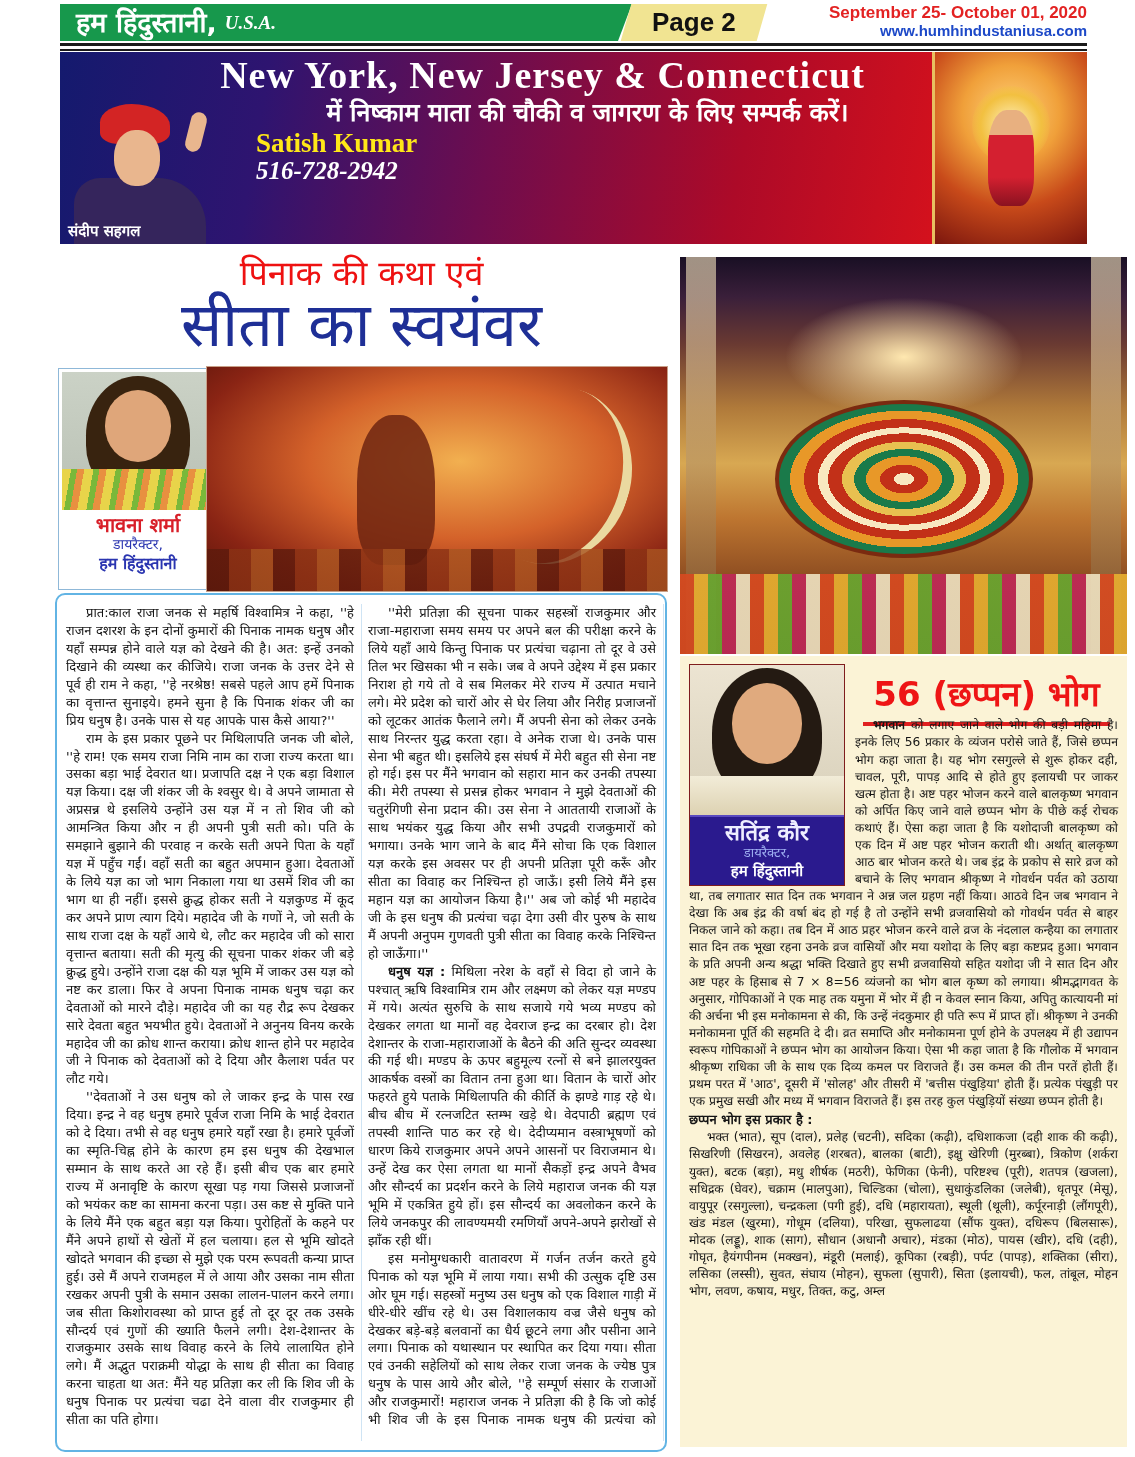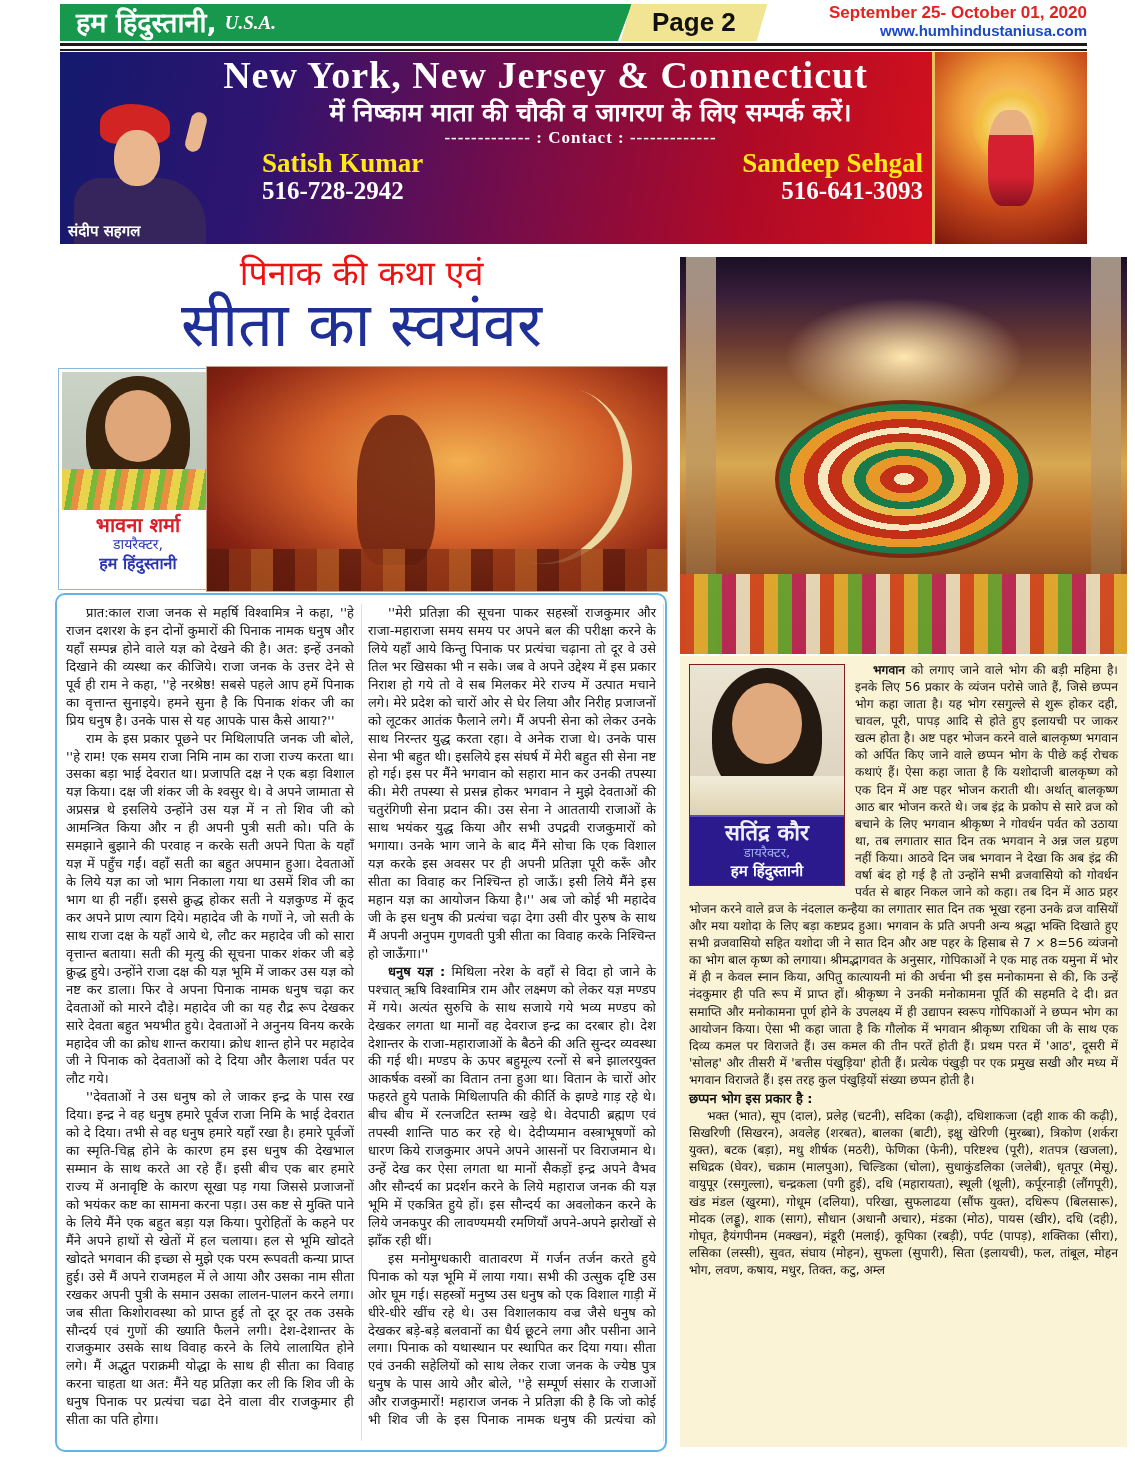--- a/index.html
+++ b/index.html
@@ -32,30 +32,30 @@
   .man-face{position:absolute;left:54px;top:38px;width:46px;height:56px;background:#e9b68e;border-radius:46%;}
   .man-body{position:absolute;left:14px;top:86px;width:132px;height:70px;background:#35255c;border-radius:26px 48px 0 0;}
   .man-hand{position:absolute;left:128px;top:20px;width:16px;height:40px;background:#e9b68e;border-radius:8px;transform:rotate(14deg);}
   .banner-caption{position:absolute;left:8px;bottom:4px;color:#fff;font-size:15px;font-weight:bold;z-index:3;}
   .banner-durga{position:absolute;right:0;top:0;width:152px;height:100%;border-left:3px solid #e8c060;
                 background:radial-gradient(circle at 50% 32%,#ffd27a 0%,#f0a03a 32%,#c84a1a 62%,#7c160e 100%);}
   .durga-halo{position:absolute;left:50%;top:34px;width:78px;height:78px;transform:translateX(-50%);
               border-radius:50%;background:radial-gradient(circle,#fff2c0 0%,#f2c040 55%,rgba(242,192,64,0) 75%);}
   .durga-figure{position:absolute;left:50%;top:58px;width:46px;height:96px;transform:translateX(-50%);
                 background:linear-gradient(180deg,#e8b080 0 26%,#d42030 26% 70%,#8a1220 100%);border-radius:40% 40% 30% 30%;}
-  .banner-center{position:absolute;left:102px;right:158px;top:2px;text-align:center;color:#fff;z-index:2;}
+  .banner-center{position:absolute;left:96px;right:158px;top:2px;text-align:center;color:#fff;z-index:2;}
   .bn-line1{font-family:"Liberation Serif",serif;font-weight:bold;font-size:38px;letter-spacing:1px;line-height:1.15;}
   .bn-line2{font-weight:bold;font-size:25px;line-height:1.2;padding-left:90px;}
   .bn-org{color:#ffe818;font-weight:bold;font-size:40px;line-height:1.15;padding-left:70px;
           text-shadow:2px 2px 0 #4a0808;}
   .bn-contact{font-family:"Liberation Serif",serif;font-weight:bold;font-size:17px;padding-left:70px;
               color:#fff;letter-spacing:1px;}
   .bn-names{display:flex;justify-content:space-between;margin-left:100px;margin-right:6px;margin-top:1px;}
   .bn-name{font-family:"Liberation Serif",serif;font-weight:bold;font-size:27px;color:#ffe818;line-height:1.05;text-align:center;}
-  .bn-phone{font-family:"Liberation Serif",serif;font-weight:bold;font-size:25px;color:#fff;line-height:1.1;}
+  .bn-phone{font-family:"Liberation Serif",serif;font-weight:bold;font-size:25px;color:#fff;line-height:1.1;font-style:italic;}
   .bn-c1{text-align:left;}
   .bn-c2{text-align:right;}
 
   
   .kicker{position:absolute;left:55px;top:256px;width:613px;text-align:center;
           color:#ee1111;font-size:34px;font-weight:normal;line-height:1.05;}
   .main-title{position:absolute;left:55px;top:294px;width:613px;text-align:center;
               color:#1e2f96;font-size:61px;font-weight:normal;line-height:1.0;}
   .author-card-left{position:absolute;left:58px;top:368px;width:160px;height:222px;background:#fff;
                     border:1px solid #8fb8d8;padding:3px;box-sizing:border-box;}
@@ -143,29 +143,24 @@
       <div class="man-hand"></div>
     </div>
     <div class="banner-caption">संदीप सहगल</div>
     <div class="banner-durga">
       <div class="durga-halo"></div>
       <div class="durga-figure"></div>
     </div>
     <div class="banner-center">
       <div class="bn-line1">New York, New Jersey &amp; Connecticut</div>
       <div class="bn-line2">में निष्काम माता की चौकी व जागरण के लिए सम्पर्क  करें।</div>
-      <div class="bn-contact">------------- : Contact : -------------</div>
       <div class="bn-names">
         <div class="bn-c1">
           <div class="bn-name">Satish Kumar</div>
           <div class="bn-phone">516-728-2942</div>
-        </div>
-        <div class="bn-c2">
-          <div class="bn-name">Sandeep Sehgal</div>
-          <div class="bn-phone">516-641-3093</div>
         </div>
       </div>
     </div>
   </div>
 
   <div class="kicker">पिनाक की कथा एवं</div>
   <div class="main-title">सीता का स्वयंवर</div>
 
   <div class="author-card-left">
     <div class="photo-bhavna">
@@ -207,20 +202,21 @@
         <div class="ps-hair"></div>
         <div class="ps-face"></div>
         <div class="ps-dress"></div>
       </div>
       <div class="name-plate">
         <div class="np-name">सतिंद्र कौर</div>
         <div class="np-role">डायरैक्टर,</div>
         <div class="np-org">हम हिंदुस्तानी</div>
       </div>
     </div>
+    <h3 class="right-title1"><span>56 (छप्पन) भोग</span></h3>
     <div class="right-text">
       <p class="lead"><b>भगवान</b><span> को लगाए जाने वाले भोग की बड़ी महिमा है। इनके लिए 56 प्रकार के व्यंजन परोसे जाते हैं, जिसे छप्पन भोग कहा जाता है। यह भोग रसगुल्ले से शुरू होकर दही, चावल, पूरी, पापड़ आदि से होते हुए इलायची पर जाकर खत्म होता है। अष्ट पहर भोजन करने वाले बालकृष्ण भगवान को अर्पित किए जाने वाले छप्पन भोग के पीछे कई रोचक कथाएं हैं। ऐसा कहा जाता है कि यशोदाजी बालकृष्ण को एक दिन में अष्ट पहर भोजन कराती थी। अर्थात् बालकृष्ण आठ बार भोजन करते थे। जब इंद्र के प्रकोप से सारे व्रज को बचाने के लिए भगवान श्रीकृष्ण ने गोवर्धन पर्वत को उठाया था, तब लगातार सात दिन तक भगवान ने अन्न जल ग्रहण नहीं किया। आठवे दिन जब भगवान ने देखा कि अब इंद्र की वर्षा बंद हो गई है तो उन्होंने सभी व्रजवासियो को गोवर्धन पर्वत से बाहर निकल जाने को कहा। तब दिन में आठ प्रहर भोजन करने वाले व्रज के नंदलाल कन्हैया का लगातार सात दिन तक भूखा रहना उनके व्रज वासियों और मया यशोदा के लिए बड़ा कष्टप्रद हुआ। भगवान के प्रति अपनी अन्य श्रद्धा भक्ति दिखाते हुए सभी व्रजवासियो सहित यशोदा जी ने सात दिन और अष्ट पहर के हिसाब से 7 × 8=56 व्यंजनो का भोग बाल कृष्ण को लगाया। श्रीमद्भागवत के अनुसार, गोपिकाओं ने एक माह तक यमुना में भोर में ही न केवल स्नान किया, अपितु कात्यायनी मां की अर्चना भी इस मनोकामना से की, कि उन्हें नंदकुमार ही पति रूप में प्राप्त हों। श्रीकृष्ण ने उनकी मनोकामना पूर्ति की सहमति दे दी। व्रत समाप्ति और मनोकामना पूर्ण होने के उपलक्ष्य में ही उद्यापन स्वरूप गोपिकाओं ने छप्पन भोग का आयोजन किया। ऐसा भी कहा जाता है कि गौलोक में भगवान श्रीकृष्ण राधिका जी के साथ एक दिव्य कमल पर विराजते हैं। उस कमल की तीन परतें होती हैं। प्रथम परत में 'आठ', दूसरी में 'सोलह' और तीसरी में 'बत्तीस पंखुड़िया' होती हैं। प्रत्येक पंखुड़ी पर एक प्रमुख सखी और मध्य में भगवान विराजते हैं। इस तरह कुल पंखुड़ियों संख्या छप्पन होती है।</span></p>
       <p class="subhead">छप्पन भोग इस प्रकार है :</p>
       <p class="bhog-list">भक्त (भात), सूप (दाल), प्रलेह (चटनी), सदिका (कढ़ी), दधिशाकजा (दही शाक की कढ़ी), सिखरिणी (सिखरन), अवलेह (शरबत), बालका (बाटी), इक्षु खेरिणी (मुरब्बा), त्रिकोण (शर्करा युक्त), बटक (बड़ा), मधु शीर्षक (मठरी), फेणिका (फेनी), परिष्टश्च (पूरी), शतपत्र (खजला), सधिद्रक (घेवर), चक्राम (मालपुआ), चिल्डिका (चोला), सुधाकुंडलिका (जलेबी), धृतपूर (मेसू), वायुपूर (रसगुल्ला), चन्द्रकला (पगी हुई), दधि (महारायता), स्थूली (थूली), कर्पूरनाड़ी (लौंगपूरी), खंड मंडल (खुरमा), गोधूम (दलिया), परिखा, सुफलाढया (सौंफ युक्त), दधिरूप (बिलसारू), मोदक (लड्डू), शाक (साग), सौधान (अधानौ अचार), मंडका (मोठ), पायस (खीर), दधि (दही), गोघृत, हैयंगपीनम (मक्खन), मंडूरी (मलाई), कूपिका (रबड़ी), पर्पट (पापड़), शक्तिका (सीरा), लसिका (लस्सी), सुवत, संघाय (मोहन), सुफला (सुपारी), सिता (इलायची), फल, तांबूल, मोहन भोग, लवण, कषाय, मधुर, तिक्त, कटु, अम्ल</p>
     </div>
   </div>
 
 </div>
 
 </body></html>

